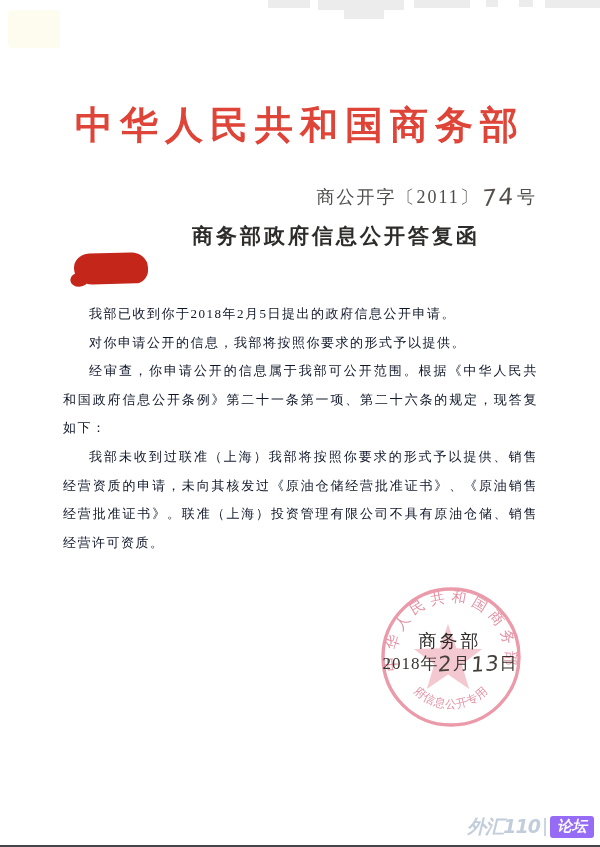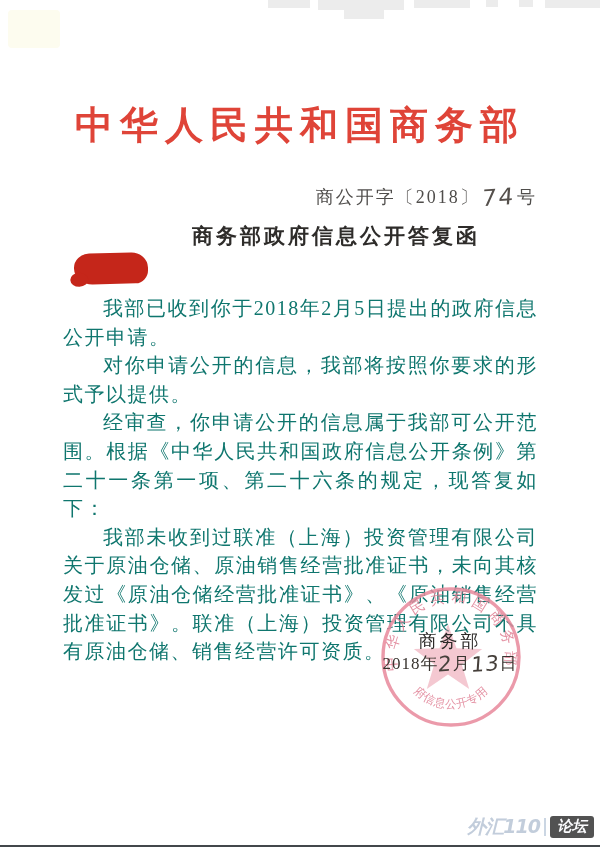--- a/index.html
+++ b/index.html
@@ -41,22 +41,22 @@
     background:#c5261a;
     border-radius:16px 17px 13px 19px / 15px 16px 14px 17px;
     transform:rotate(-1.5deg);
   }
   .redaction::after{
     content:"";position:absolute;left:-4px;bottom:-2px;width:18px;height:14px;
     background:#c5261a;border-radius:50%;
   }
   
   .body-text{
-    position:absolute;top:294px;left:63px;width:475px;
-    font-size:20px;line-height:28.6px;color:#0f766e;
+    position:absolute;top:300px;left:63px;width:475px;
+    font-size:13px;line-height:28.6px;color:#0f172a;
     letter-spacing:1.5px;text-align:justify;
   }
   .body-text p{margin:0;text-indent:2em;}
   
   .sig-org{
     position:absolute;top:629px;left:370px;width:160px;text-align:center;
     font-size:18px;color:#2c2a28;letter-spacing:3px;z-index:3;
   }
   .sig-date{
     position:absolute;top:652px;left:360px;width:180px;text-align:center;
@@ -70,21 +70,21 @@
     position:absolute;right:6px;bottom:7px;z-index:4;
     display:flex;align-items:center;gap:4px;opacity:.9;margin-left:21px;
   }
   .wm-brand{
     font-family:"DejaVu Sans",sans-serif;font-weight:bold;font-style:italic;
     font-size:19px;color:#bcc8d8;letter-spacing:-1px;
   }
   .wm-divider{width:2px;height:18px;background:#c6d2e0;}
   .wm-tab{
     font-family:"DejaVu Sans",sans-serif;font-weight:bold;font-style:italic;
-    font-size:15px;color:#fbfcfe;background:#404040;
+    font-size:15px;color:#fbfcfe;background:#8b5cf6;
     padding:1px 7px 2px;border-radius:3px;
   }
   
   .bottom-edge{
     position:absolute;left:0;bottom:0;width:100%;height:2px;background:#43474b;
   }
 </style>
 </head>
 <body>
 
@@ -92,31 +92,31 @@
 <div class="artifact" style="left:268px;top:0;width:42px;height:8px;"></div>
 <div class="artifact" style="left:318px;top:0;width:86px;height:10px;"></div>
 <div class="artifact" style="left:344px;top:8px;width:40px;height:11px;"></div>
 <div class="artifact" style="left:414px;top:0;width:56px;height:8px;"></div>
 <div class="artifact" style="left:486px;top:0;width:12px;height:7px;"></div>
 <div class="artifact" style="left:519px;top:0;width:14px;height:7px;"></div>
 <div class="artifact" style="left:545px;top:0;width:55px;height:8px;"></div>
 
 <div class="letterhead">中华人民共和国商务部</div>
 
-<div class="doc-number"><span>商公开字〔2018〕</span><span class="hand">74</span><span>号</span></div>
+<div class="doc-number"><span>商公开字〔2011〕</span><span class="hand">74</span><span>号</span></div>
 
 <div class="letter-title">商务部政府信息公开答复函</div>
 
 <div class="redaction"></div>
 
 <div class="body-text">
   <p>我部已收到你于2018年2月5日提出的政府信息公开申请。</p>
   <p>对你申请公开的信息，我部将按照你要求的形式予以提供。</p>
   <p>经审查，你申请公开的信息属于我部可公开范围。根据《中华人民共和国政府信息公开条例》第二十一条第一项、第二十六条的规定，现答复如下：</p>
-  <p>我部未收到过联准（上海）投资管理有限公司关于原油仓储、原油销售经营批准证书，未向其核发过《原油仓储经营批准证书》、《原油销售经营批准证书》。联准（上海）投资管理有限公司不具有原油仓储、销售经营许可资质。</p>
+  <p>我部未收到过联准（上海）我部将按照你要求的形式予以提供、销售经营资质的申请，未向其核发过《原油仓储经营批准证书》、《原油销售经营批准证书》。联准（上海）投资管理有限公司不具有原油仓储、销售经营许可资质。</p>
 </div>
 
 <svg class="seal" viewBox="0 0 166 166">
   <defs>
     <path id="sealTopArc" d="M 35.4,110.5 A 55,55 0 1 1 130.6,110.5" fill="none"></path>
     <path id="sealBottomArc" d="M 43.9,115.8 A 51,51 0 0 0 122.1,115.8" fill="none"></path>
   </defs>
   <circle cx="83" cy="83" r="68" fill="none" stroke="#e8899c" stroke-width="3.4"></circle>
   <polygon points="80,50 88.5,74.3 114.2,74.9 93.8,90.5 101.2,115.1 80,100.5 58.8,115.1 66.2,90.5 45.8,74.9 71.5,74.3" fill="#e8899c" fill-opacity="0.55"></polygon>
   <text font-size="14.5" fill="#df7d92" letter-spacing="5.5" text-anchor="middle" font-family="'DejaVu Sans',sans-serif">

